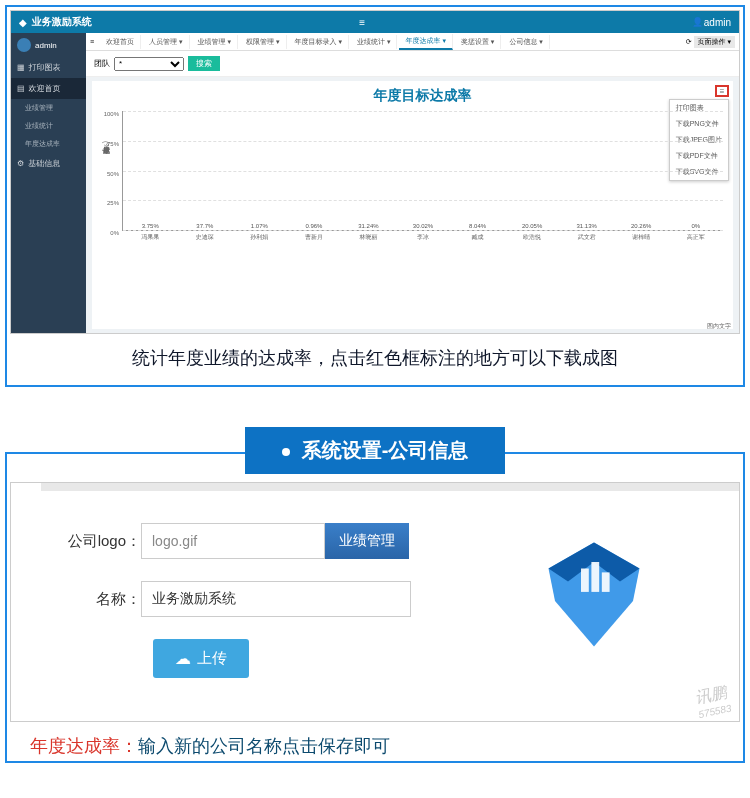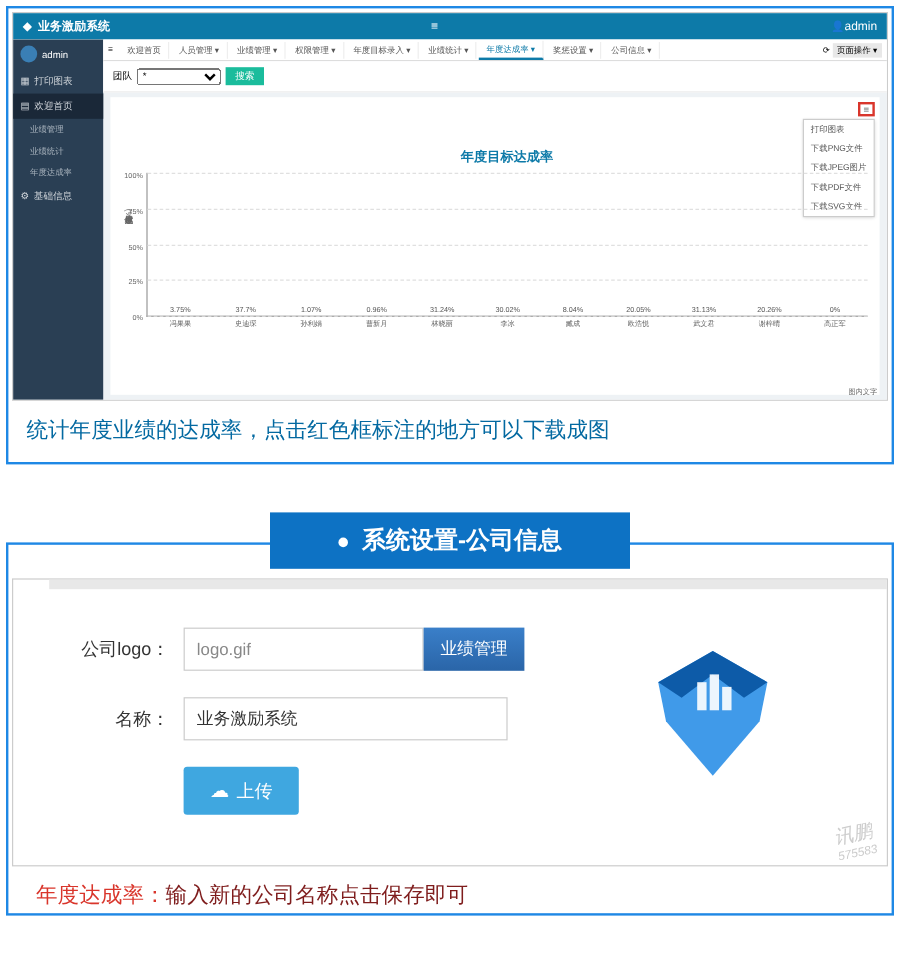--- a/index.html
+++ b/index.html
@@ -24,55 +24,55 @@
     .tabs { background: #fff; height: 18px; display: flex; align-items: center; font-size: 7px; border-bottom: 1px solid #ddd; padding: 0 4px; gap: 2px; }
     .tabs .hamburger { margin-right: 4px; cursor: pointer; }
     .tab { padding: 2px 6px; color: #555; cursor: pointer; border-right: 1px solid #eee; }
     .tab.active { color: #0d7aa8; border-bottom: 2px solid #0d7aa8; }
     .tabs-right { margin-left: auto; display: flex; align-items: center; gap: 2px; }
     .tabs-right .pgop { background: #e8e8e8; padding: 1px 4px; cursor: pointer; }
     .filter-bar { background: #fff; padding: 5px 8px; display: flex; align-items: center; gap: 4px; font-size: 8px; border-bottom: 1px solid #eee; }
     .filter-bar select { font-size: 8px; width: 70px; height: 14px; }
     .filter-bar .search-btn { background: #1abc9c; color: #fff; border: none; padding: 2px 8px; font-size: 8px; cursor: pointer; }
     .chart-area { flex: 1; background: #fff; margin: 4px 6px; position: relative; padding: 6px 10px 20px 30px; }
-    .chart-title { text-align: center; font-size: 11px; color: #0d7aa8; font-weight: bold; margin-bottom: 6px; margin-top: 36px; }
+    .chart-title { text-align: center; font-size: 14px; color: #0d7aa8; font-weight: bold; margin-bottom: 6px; }
     .chart-menu { position: absolute; top: 4px; right: 4px; border: 2px solid #d9352b; width: 14px; height: 12px; display:flex; align-items:center; justify-content:center; font-size:8px; color:#666; cursor:pointer; }
     .chart-dropdown { position: absolute; top: 18px; right: 4px; background: #fff; border: 1px solid #ccc; box-shadow: 0 1px 3px rgba(0,0,0,0.2); font-size: 7px; }
     .chart-dropdown div { padding: 3px 6px; color: #555; cursor: pointer; white-space: nowrap; }
     .chart-plot { position: relative; height: 120px; border-left: 1px solid #999; border-bottom: 1px solid #999; }
     .chart-ylabel { position: absolute; left: -22px; top: 30px; font-size: 7px; color: #666; writing-mode: vertical-rl; }
     .ytick { position: absolute; left: -22px; font-size: 6px; color: #666; width: 18px; text-align: right; }
     .gridline { position: absolute; left: 0; right: 0; border-top: 1px dashed #e0e0e0; }
     .bars { position: absolute; left: 0; right: 0; bottom: 0; top: 0; display: flex; align-items: flex-end; justify-content: space-around; }
     .bar-wrap { flex: 1; display: flex; flex-direction: column; align-items: center; position: relative; }
     .bar-label { font-size: 6px; color: #555; margin-bottom: 1px; }
     .bar { width: 24px; background: #6fb3e0; }
     .bar-x { position: absolute; bottom: -12px; font-size: 6px; color: #666; white-space: nowrap; }
     .legend-right { position: absolute; right: 2px; bottom: -2px; font-size: 6px; color: #666; }
-    .caption1 { color: #0369a1; font-size: 18px; padding: 12px; font-weight: 500; }
-    
-    
-    .section2-title { background: #0d72c4; color: #fff; width: 300px; margin: 40px auto 0; padding: 10px; text-align: center; font-size: 20px; font-weight: bold; position: relative; z-index: 2; }
+    .caption1 { text-align: center; color: #0f172a; font-size: 18px; padding: 12px; font-weight: 500; }
+    
+    
+    .section2-title { background: #0d72c4; color: #fff; width: 260px; margin: 40px auto 0; padding: 10px; text-align: center; font-size: 20px; font-weight: bold; position: relative; z-index: 2; }
     .section2-title .dot { display: inline-block; width: 8px; height: 8px; background: #fff; border-radius: 50%; margin-right: 12px; vertical-align: middle; }
     .section2 { border: 2px solid #1e88e5; margin: -22px 5px 5px; padding: 28px 3px 3px; }
     .settings-frame { background: #fff; border: 1px solid #ccc; padding: 40px 20px 20px 40px; position: relative; min-height: 240px; }
     .settings-frame::before { content:''; position:absolute; top:0; left:30px; right:0; height:8px; background:#e8e8e8; }
     .form-row { display: flex; align-items: center; margin-bottom: 22px; }
-    .form-label { width: 90px; text-align: right; font-size: 15px; color: #333; margin-right: 12px; }
+    .form-label { width: 90px; text-align: right; font-size: 15px; color: #333; }
     .form-input-wrap { display: flex; align-items: stretch; }
-    .form-input { border: 1px solid #ccc; padding: 8px 10px; font-size: 14px; color: #888; width: 200px; height: 36px; }
+    .form-input { border: 1px solid #ccc; padding: 8px 10px; font-size: 14px; color: #888; width: 184px; height: 36px; }
     .form-input.wide { width: 270px; color: #333; }
     .upload-file-btn { background: linear-gradient(#3a7fc9, #2a65a8); color: #fff; border: none; padding: 0 14px; font-size: 14px; cursor: pointer; height: 36px; display:flex; align-items:center; }
     .upload-btn { background: #3fa7e0; color: #fff; border: none; padding: 10px 22px; font-size: 15px; border-radius: 3px; cursor: pointer; display: flex; align-items: center; gap: 6px; margin-left: 102px; }
     .upload-btn .cloud-icon { font-size: 16px; }
     .logo-preview { position: absolute; right: 80px; top: 40px; width: 130px; height: 130px; }
     .logo-preview svg { width: 100%; height: 100%; }
     .caption2 { font-size: 18px; padding: 12px 20px 0; }
     .caption2 .red { color: #d9352b; font-weight: 500; }
-    .caption2 .gray { color: #7f1d1d; }
+    .caption2 .gray { color: #0c4a6e; }
     .watermark { position: absolute; right: 10px; bottom: 4px; font-size: 16px; color: #ccc; transform: rotate(-12deg); font-style: italic; }
     .watermark .wm2 { font-size: 10px; display:block; }
   </style>
 </head>
 <body>
 
 <div class="section1">
   <div class="app-frame">
     <div class="topbar">
       <span class="logo-icon">◆</span>

